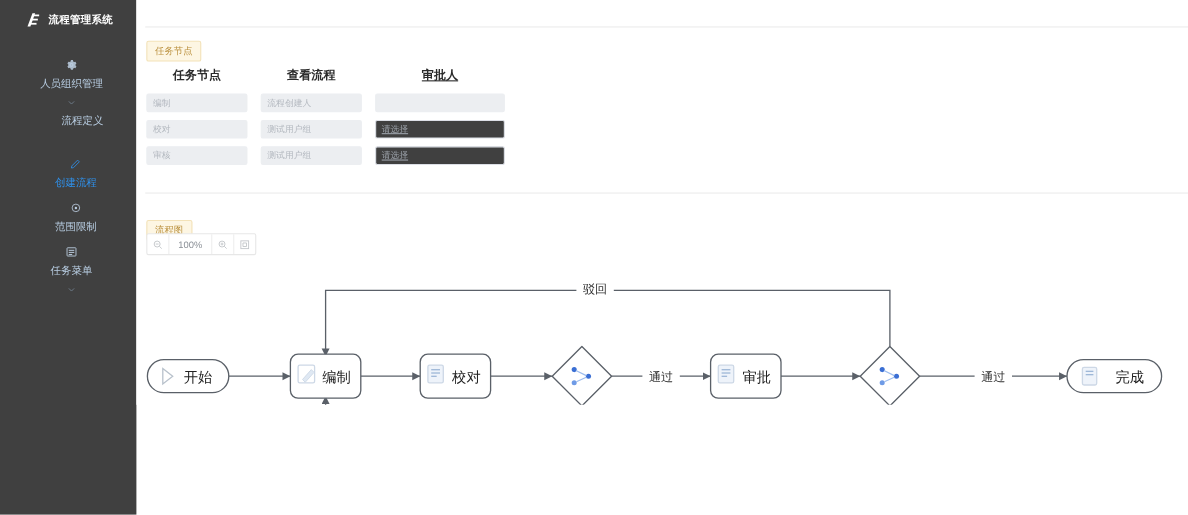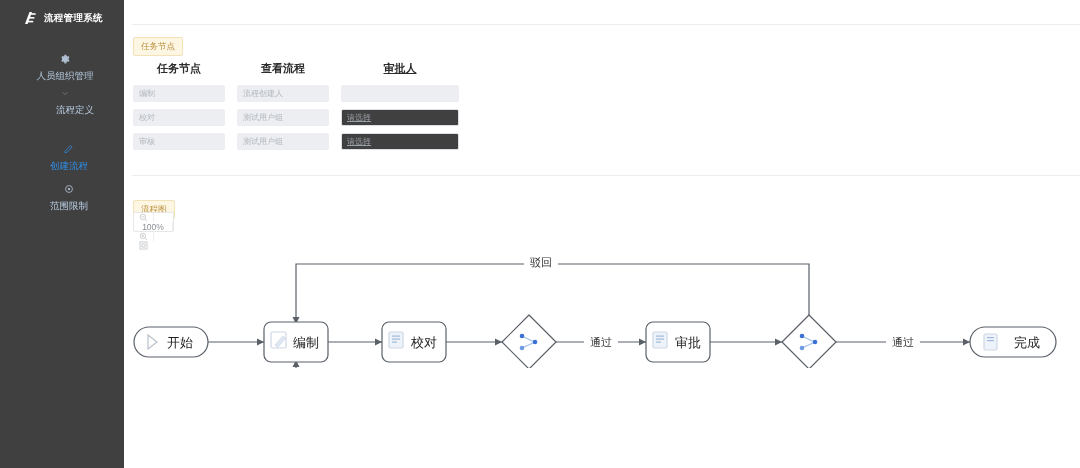--- a/index.html
+++ b/index.html
@@ -188,21 +188,20 @@
   .zoom-bar {
     position: absolute;
     left: 9px;
     top: 212px;
     height: 18px;
     display: flex;
     align-items: stretch;
     border: 1px solid #e7e7e7;
     border-radius: 2px;
     background: #fff;
-    flex-direction: column;
   }
   .zoom-btn {
     width: 19px;
     display: flex;
     align-items: center;
     justify-content: center;
     border-right: 1px solid #eeeeee;
     color: #c3c6ca;
     cursor: pointer;
   }
@@ -294,20 +293,36 @@
           <svg width="10" height="10" viewBox="0 0 16 16" fill="none" stroke="#c3d6ea" stroke-width="1.2">
             <circle cx="8" cy="8" r="5.5"></circle>
               <circle cx="8" cy="8" r="1.8" fill="#c3d6ea" stroke="none"></circle>
           </svg>
         </span>
         <span class="nav-label">范围限制</span>
       </div>
 
       <div class="nav-gap"></div>
 
+      <div class="nav-item">
+        <span class="nav-icon">
+          <svg width="10" height="10" viewBox="0 0 16 16" fill="#c3d6ea">
+            <rect x="1.5" y="2" width="13" height="12" rx="1" fill="none" stroke="#c3d6ea" stroke-width="1.3"></rect>
+            <rect x="4" y="5" width="8" height="1.4"></rect>
+              <rect x="4" y="8" width="8" height="1.4"></rect>
+              <rect x="4" y="11" width="5" height="1.4"></rect>
+          </svg>
+        </span>
+        <span class="nav-label">任务菜单</span>
+        <span class="nav-arrow">
+          <svg width="8" height="8" viewBox="0 0 10 10">
+              <path d="M2 4 L5 7 L8 4" stroke="#9bb6d2" stroke-width="1" fill="none"></path>
+            </svg>
+        </span>
+      </div>
 
     </nav>
   </aside>
 
   <main class="main">
 
     <div class="top-rule"></div>
     <div class="mid-rule"></div>
 
     <div class="section-tag" id="tag-task">任务节点</div>

